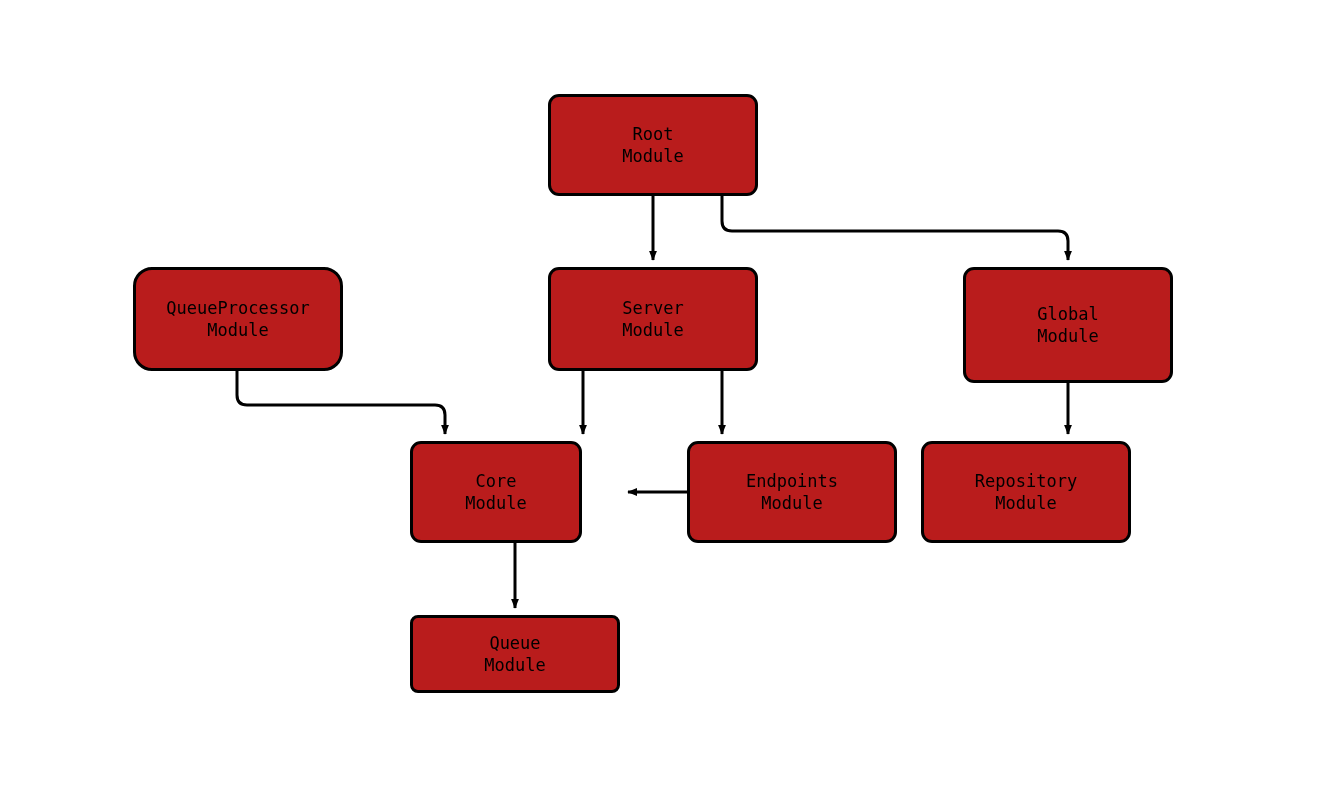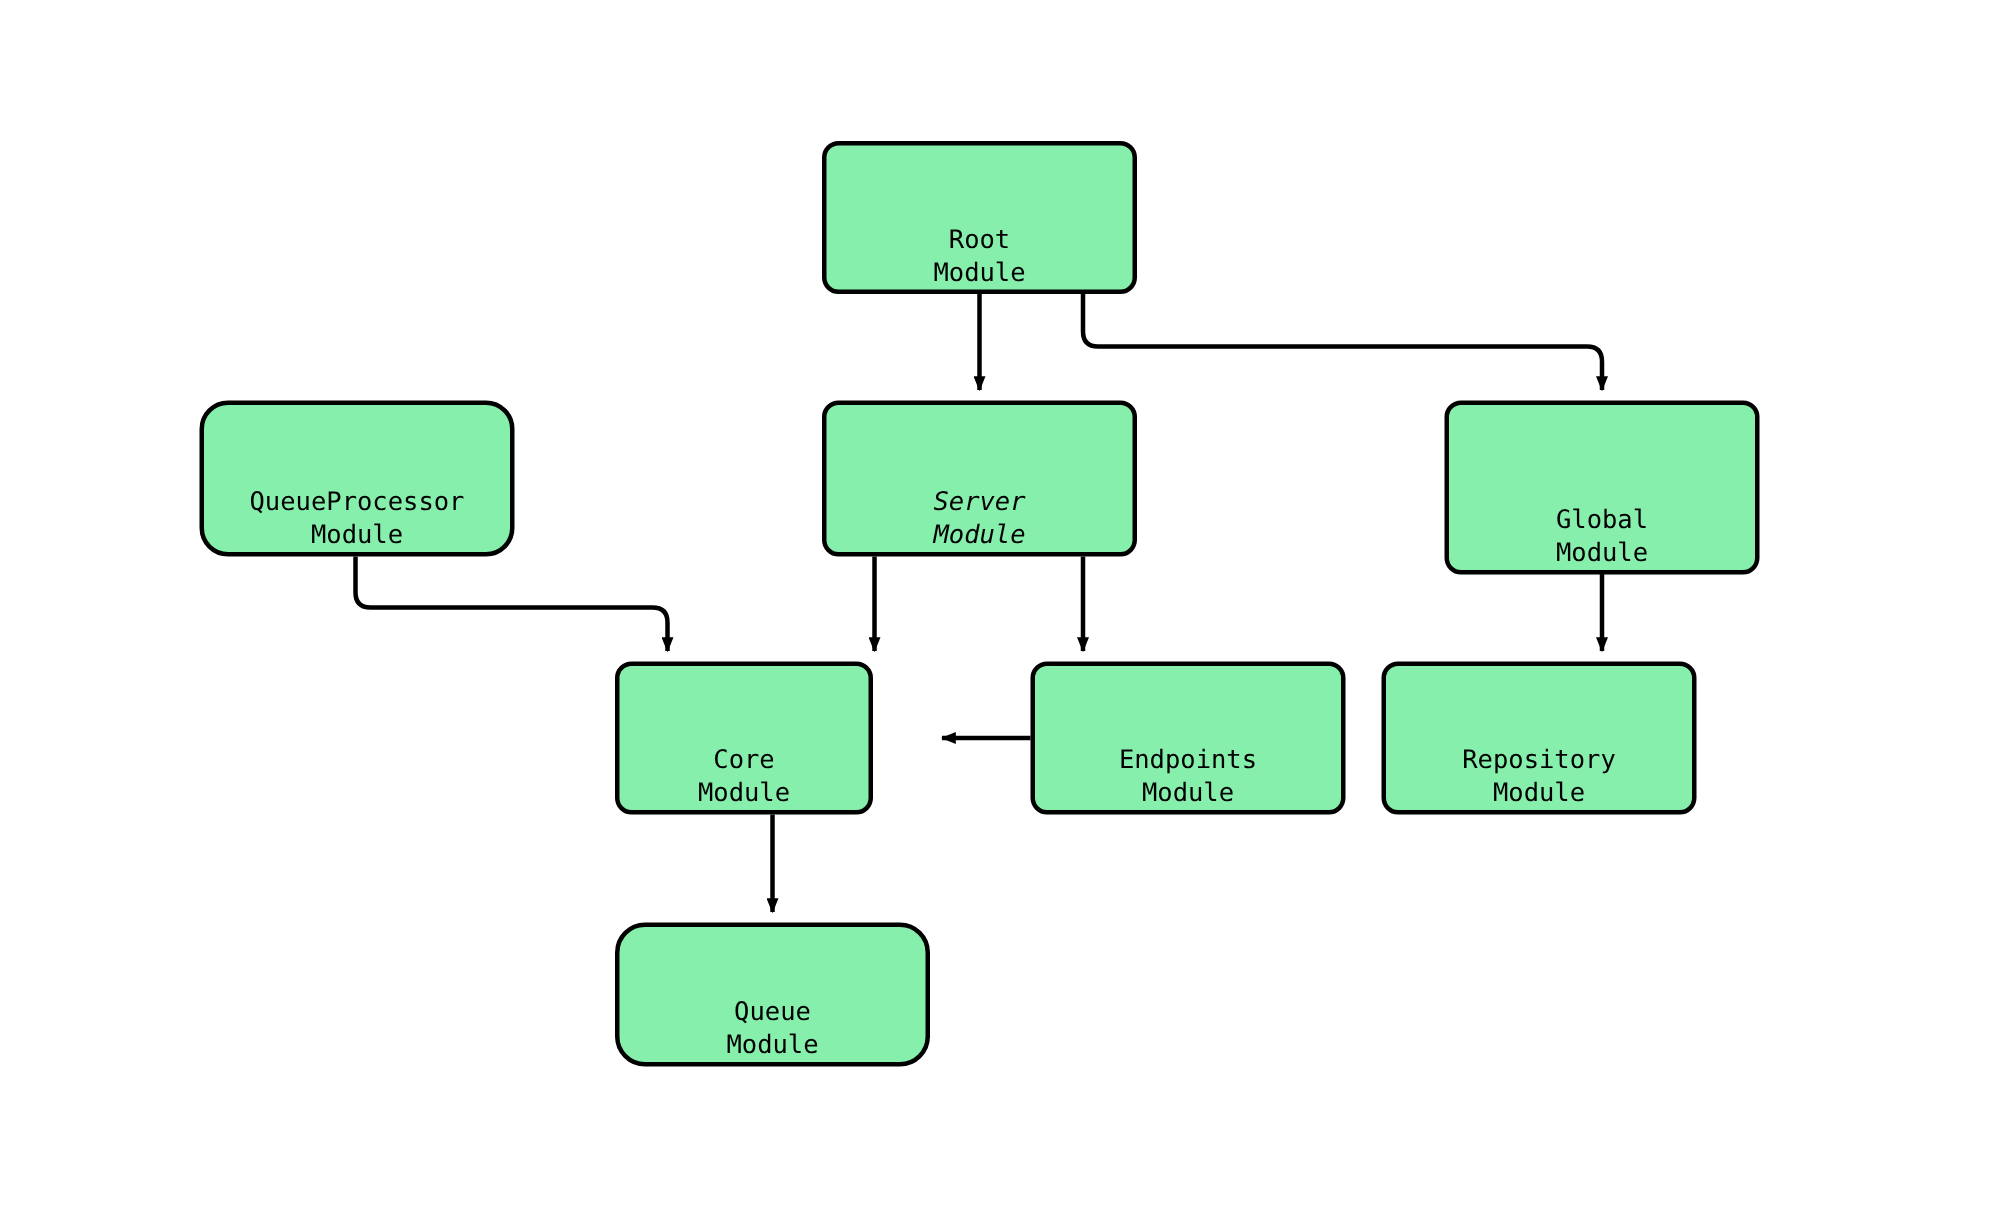--- a/index.html
+++ b/index.html
@@ -20,25 +20,25 @@
     position: absolute;
     left: 0;
     top: 0;
     width: 1337px;
     height: 809px;
     pointer-events: none;
   }
   .node {
     position: absolute;
     box-sizing: border-box;
-    background: #86efac;
+    background: #b91c1c;
     border: 3px solid #000000;
     border-radius: 11px;
     display: flex;
-    align-items: flex-end;
+    align-items: center;
     justify-content: center;
     text-align: center;
   }
   .node-label {
     font-family: "DejaVu Sans Mono", "Liberation Mono", monospace;
     font-size: 17px;
     line-height: 22px;
     color: #000000;
     letter-spacing: 0px;
     white-space: pre-line;
@@ -70,39 +70,39 @@
 
   <div id="nodes-layer">
       <div class="node" style="left: 548px; top: 94px; width: 210px; height: 102px; border-width: 3px; border-color: rgb(0, 0, 0); border-radius: 11px;">
         <div class="node-label" style="color: rgb(0, 0, 0);">Root
 Module</div>
       </div>
       <div class="node" style="left: 133px; top: 267px; width: 210px; height: 104px; border-width: 3px; border-color: rgb(0, 0, 0); border-radius: 19px;">
         <div class="node-label" style="color: rgb(0, 0, 0);">QueueProcessor
 Module</div>
       </div>
-      <div class="node" style="left: 548px; top: 267px; width: 210px; height: 104px; border-width: 3px; border-color: rgb(0, 0, 0); border-radius: 11px; font-style: italic;">
+      <div class="node" style="left: 548px; top: 267px; width: 210px; height: 104px; border-width: 3px; border-color: rgb(0, 0, 0); border-radius: 11px;">
         <div class="node-label" style="color: rgb(0, 0, 0);">Server
 Module</div>
       </div>
       <div class="node" style="left: 963px; top: 267px; width: 210px; height: 116px; border-width: 3px; border-color: rgb(0, 0, 0); border-radius: 11px;">
         <div class="node-label" style="color: rgb(0, 0, 0);">Global
 Module</div>
       </div>
       <div class="node" style="left: 410px; top: 441px; width: 172px; height: 102px; border-width: 3px; border-color: rgb(0, 0, 0); border-radius: 11px;">
         <div class="node-label" style="color: rgb(0, 0, 0);">Core
 Module</div>
       </div>
       <div class="node" style="left: 687px; top: 441px; width: 210px; height: 102px; border-width: 3px; border-color: rgb(0, 0, 0); border-radius: 11px;">
         <div class="node-label" style="color: rgb(0, 0, 0);">Endpoints
 Module</div>
       </div>
       <div class="node" style="left: 921px; top: 441px; width: 210px; height: 102px; border-width: 3px; border-color: rgb(0, 0, 0); border-radius: 11px;">
         <div class="node-label" style="color: rgb(0, 0, 0);">Repository
 Module</div>
       </div>
-      <div class="node" style="left: 410px; top: 615px; width: 210px; height: 96px; border-width: 3px; border-color: rgb(0, 0, 0); border-radius: 20px;">
+      <div class="node" style="left: 410px; top: 615px; width: 210px; height: 78px; border-width: 3px; border-color: rgb(0, 0, 0); border-radius: 8px;">
         <div class="node-label" style="color: rgb(0, 0, 0);">Queue
 Module</div>
       </div>
     </div>
 
 </div>
 
 </body></html>

